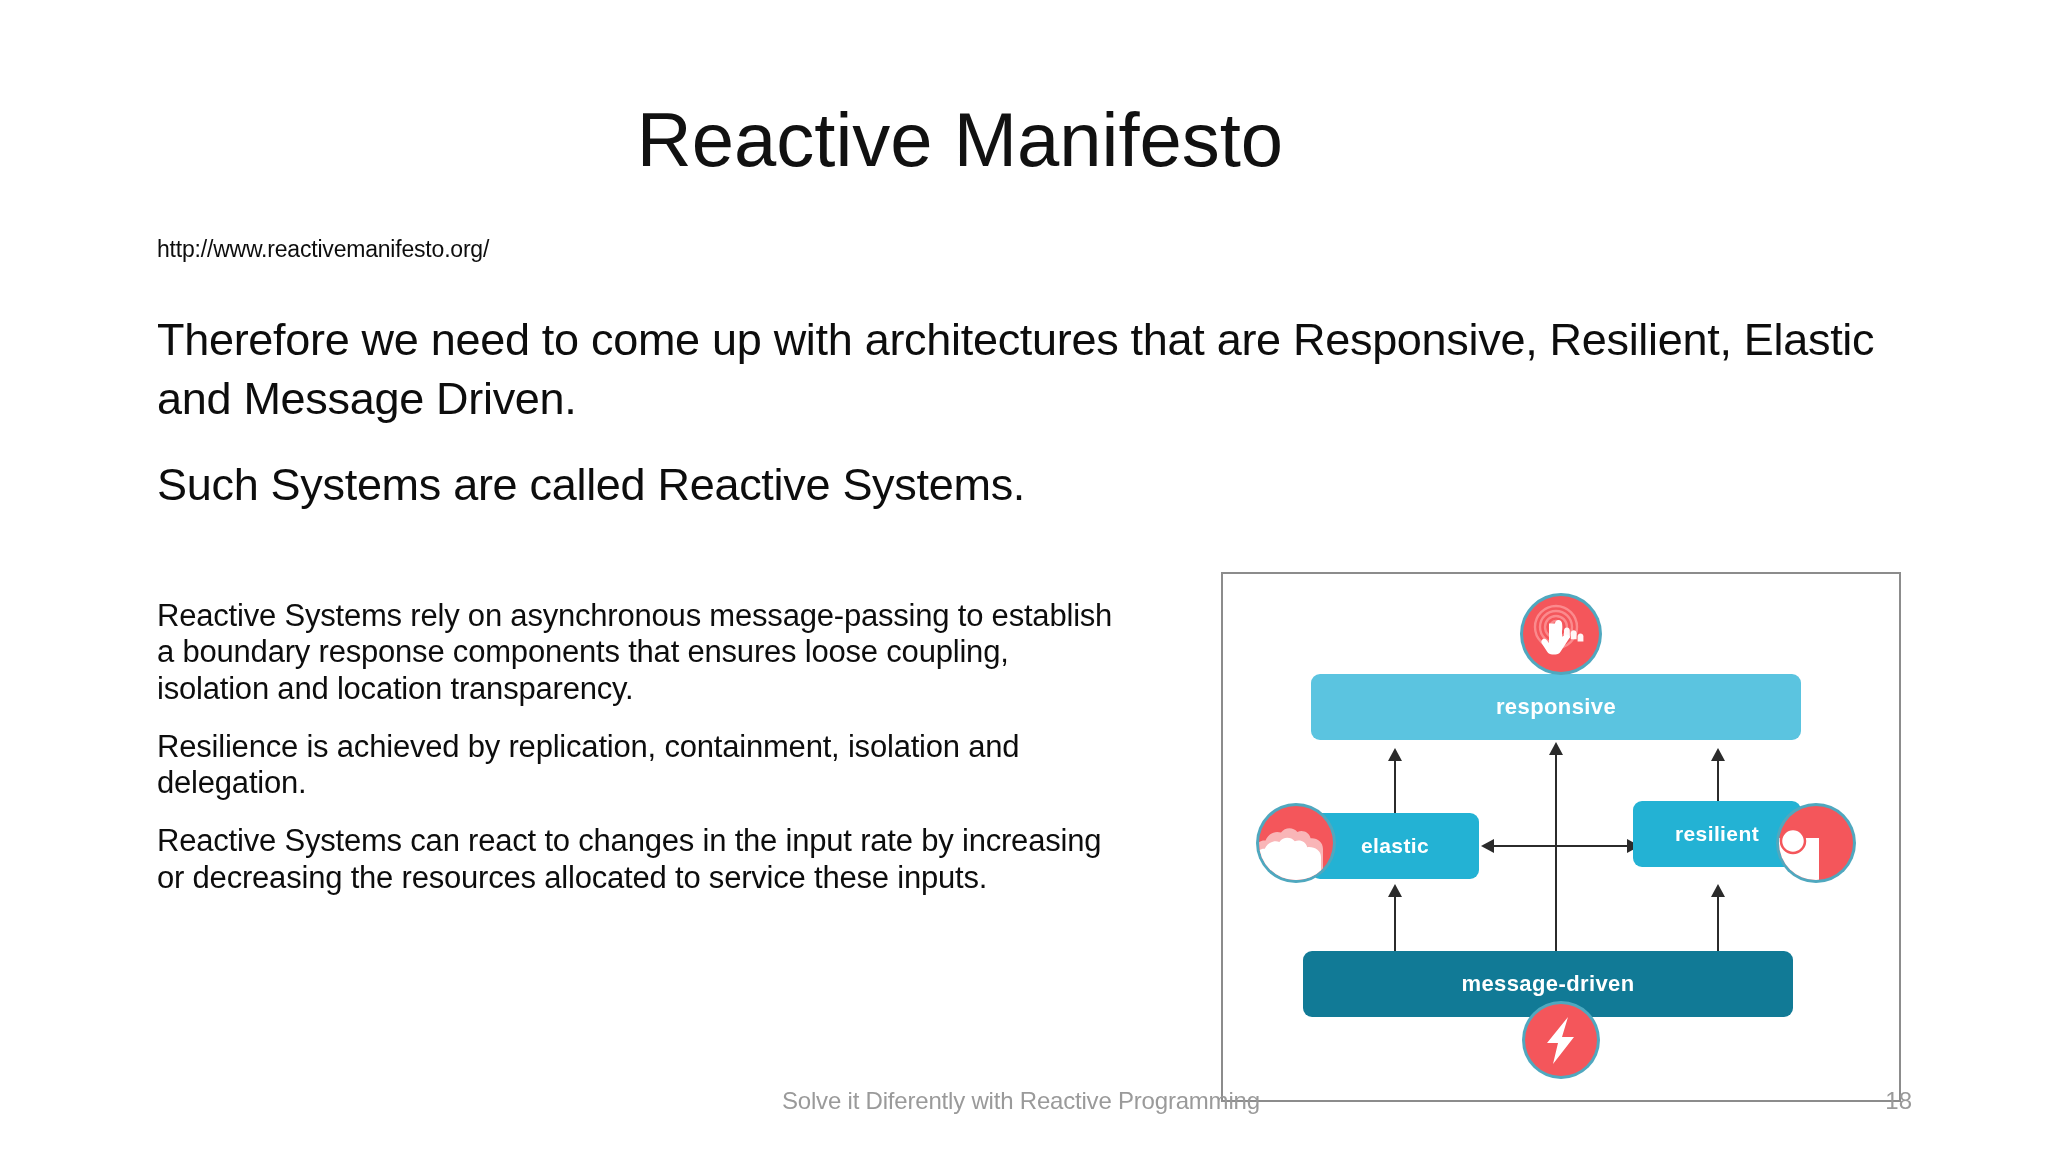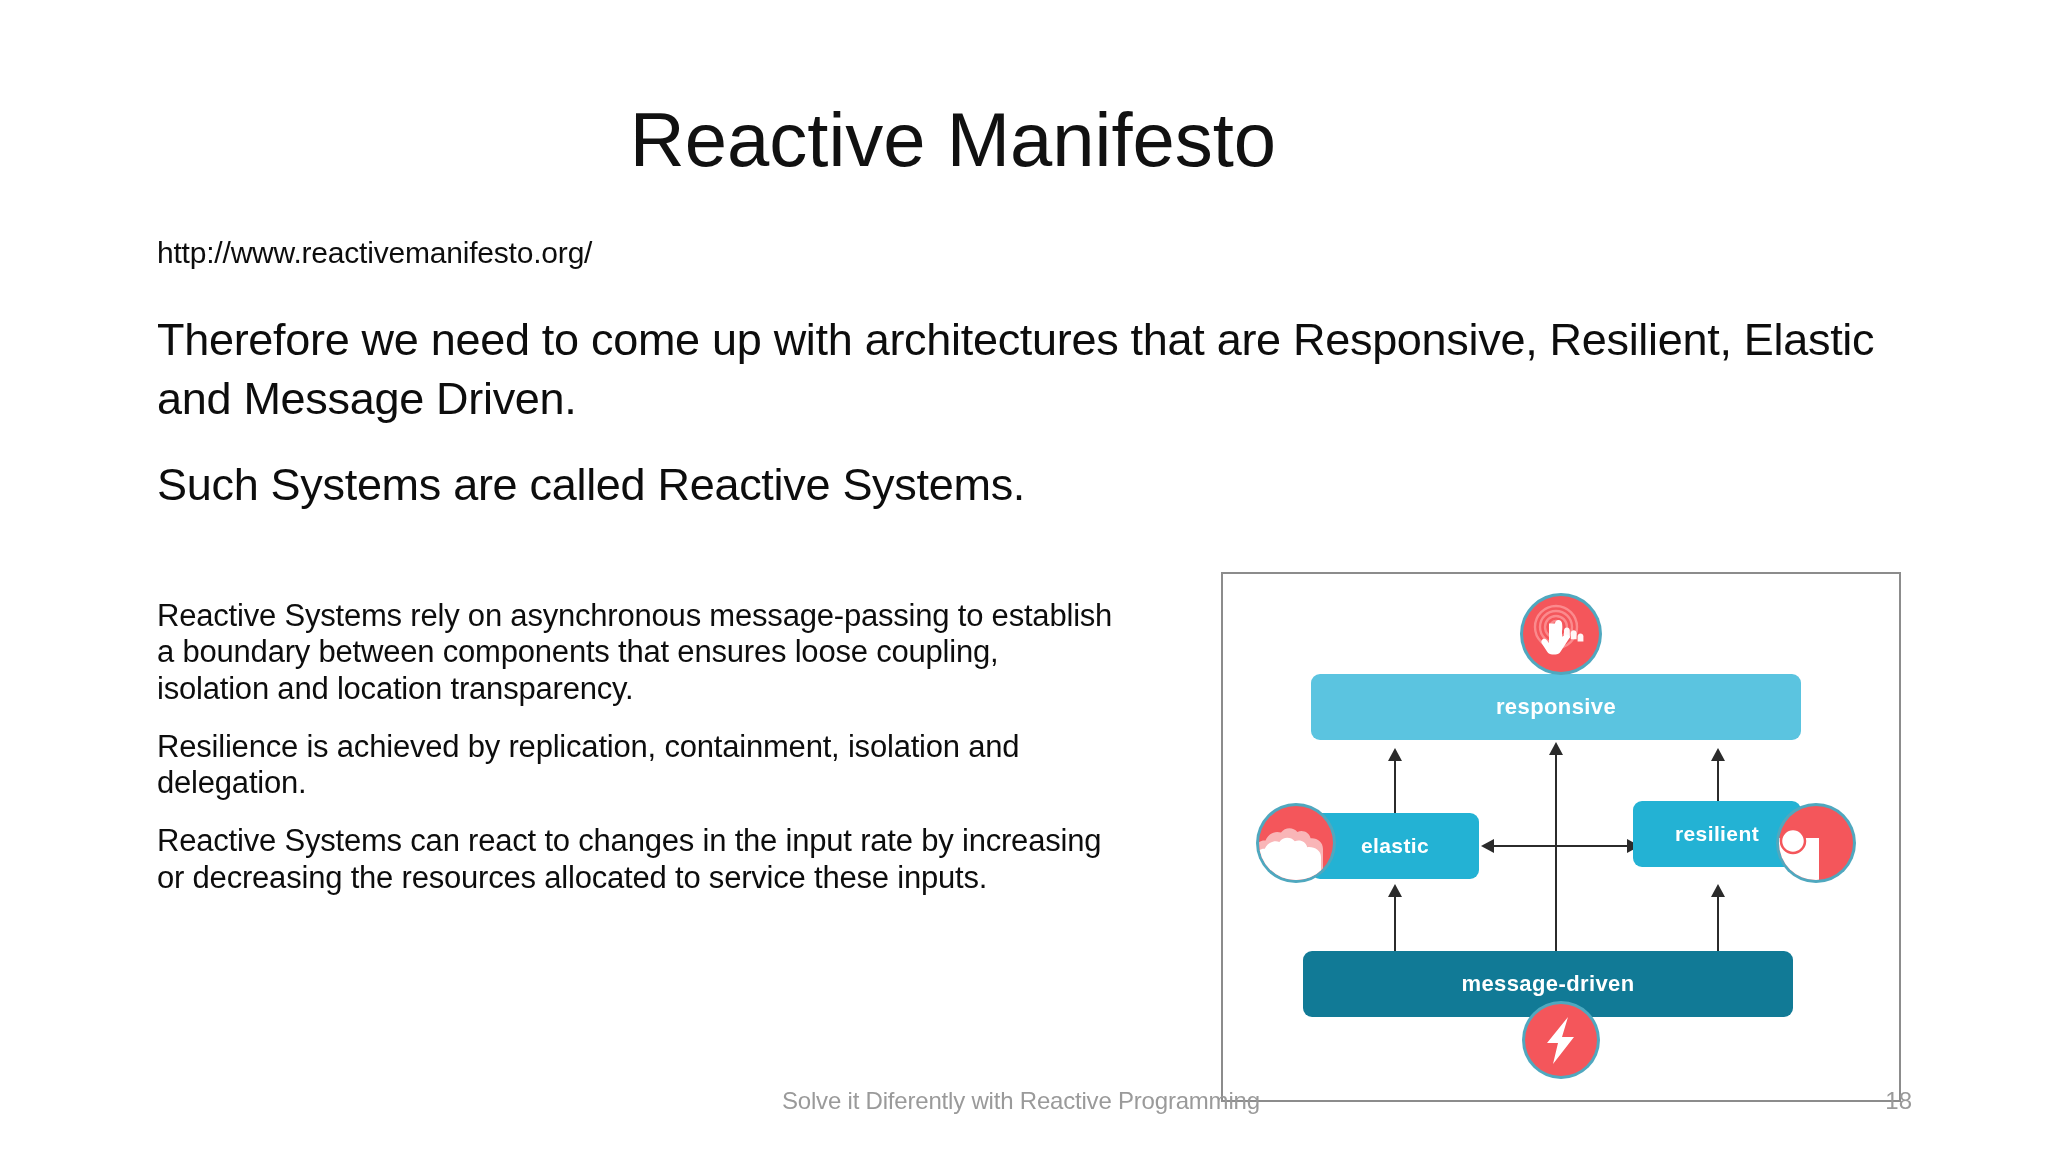--- a/index.html
+++ b/index.html
@@ -13,37 +13,37 @@
     position: relative;
     overflow: hidden;
     font-family: "Liberation Sans", sans-serif;
     color: #000000;
     -webkit-font-smoothing: antialiased;
   }
 
   
   .slide-title {
     position: absolute;
-    left: 1px;
+    left: 8px;
     top: 100px;
     width: 1904px;
     text-align: center;
     font-size: 76px;
     font-weight: 400;
     line-height: 1.05;
     letter-spacing: 0px;
     color: #111111;
   }
 
   
   .url-line {
     position: absolute;
     left: 157px;
     top: 236px;
-    font-size: 30px;
+    font-size: 23px;
     font-weight: 400;
     color: #0d0d0d;
     letter-spacing: -0.2px;
   }
 
   
   .lead-block {
     position: absolute;
     left: 157px;
     top: 310px;
@@ -229,21 +229,21 @@
 <div class="slide-title">Reactive Manifesto</div>
 
 <div class="url-line">http://www.reactivemanifesto.org/</div>
 
 <div class="lead-block">
   <p class="lead-para">Therefore we need to come up with architectures that are Responsive, Resilient, Elastic and Message Driven.</p>
   <p class="lead-para second">Such Systems are called Reactive Systems.</p>
 </div>
 
 <div class="body-col">
-  <p class="body-para">Reactive Systems rely on asynchronous message-passing to establish a boundary between components that ensures loose coupling, isolation and location transparency.</p>
+  <p class="body-para">Reactive Systems rely on asynchronous message-passing to establish a boundary response components that ensures loose coupling, isolation and location transparency.</p>
   <p class="body-para">Resilience is achieved by replication, containment, isolation and delegation.</p>
   <p class="body-para">Reactive Systems can react to changes in the input rate by increasing or decreasing the resources allocated to service these inputs.</p>
 </div>
 
 <div class="diagram-frame">
   <div class="diagram-inner">
 
     <div class="arrow-line arrow-v" style="left:171px; top:186px; height:53px;"></div>
     <div class="arrow-head head-up" style="left:165px; top:174px;"></div>
 

